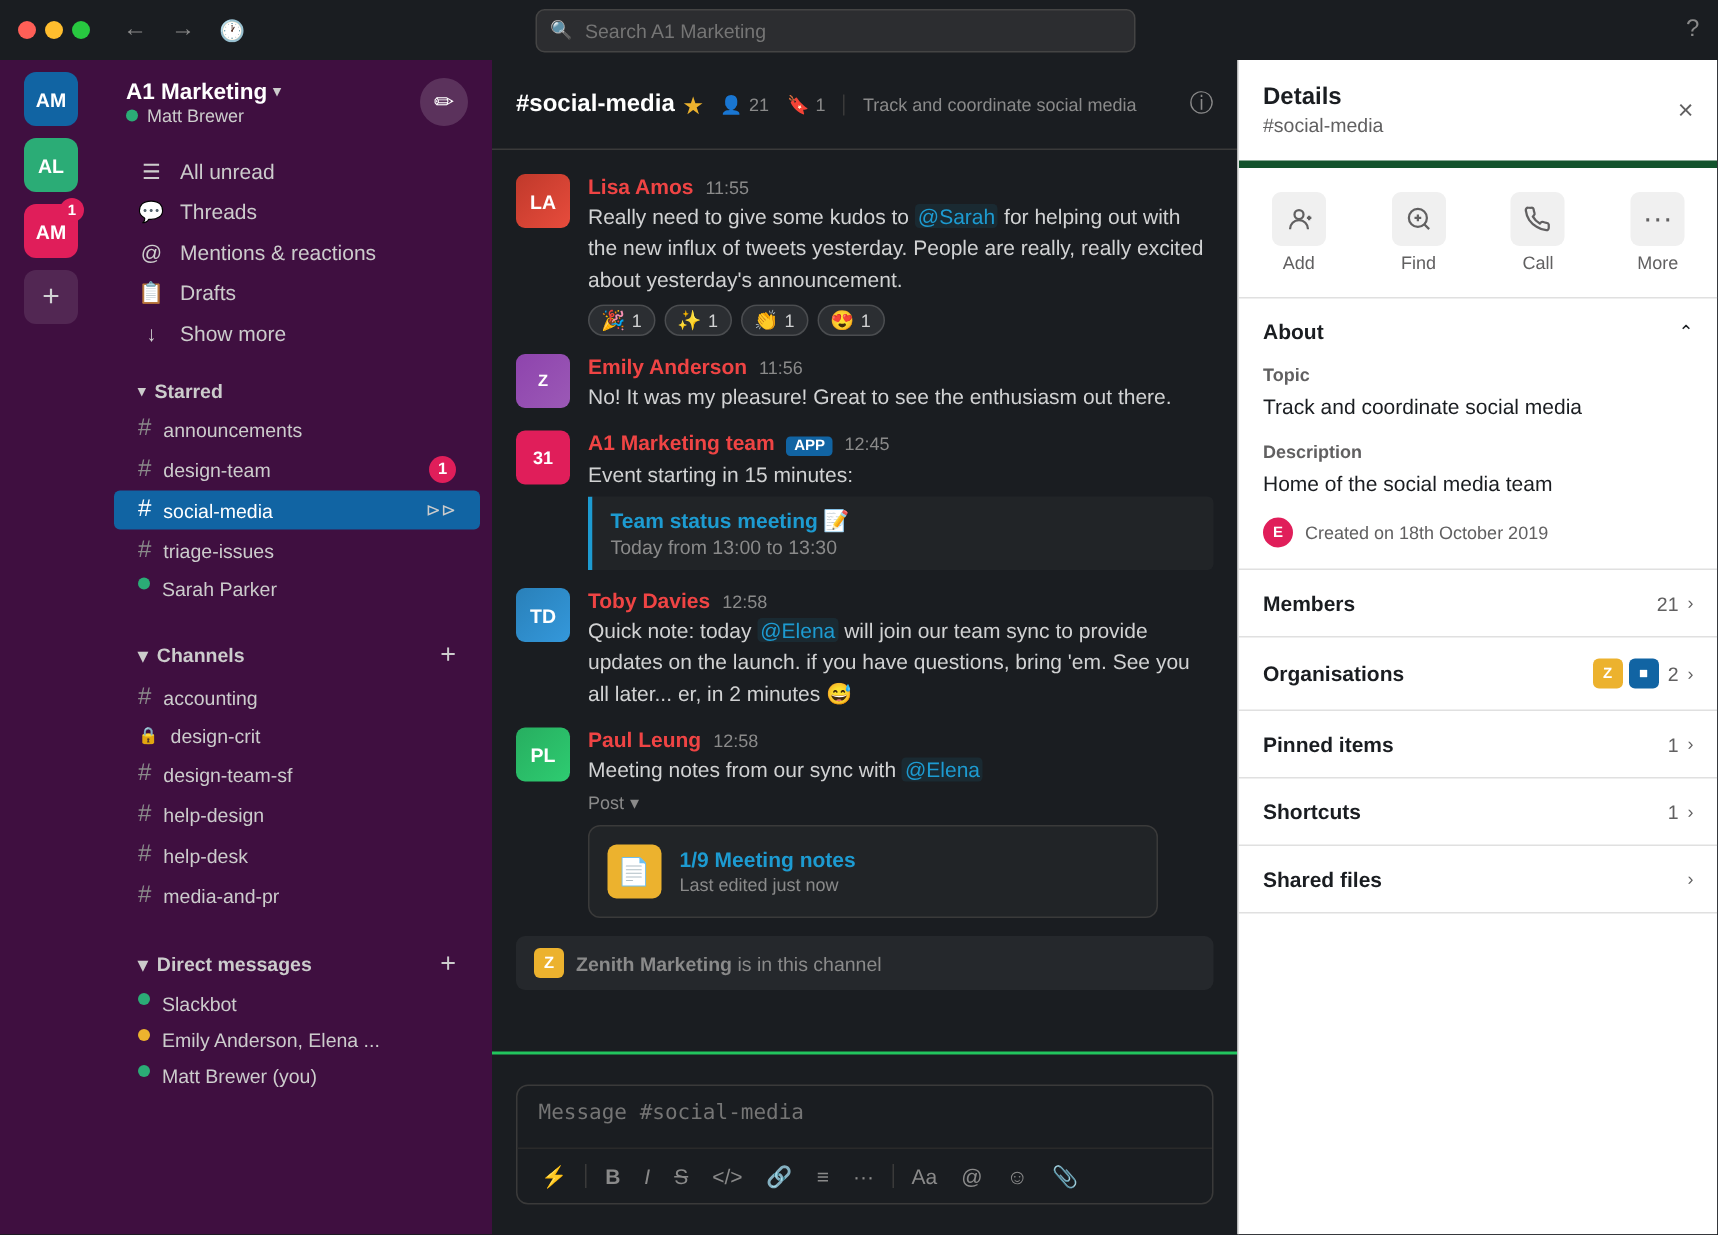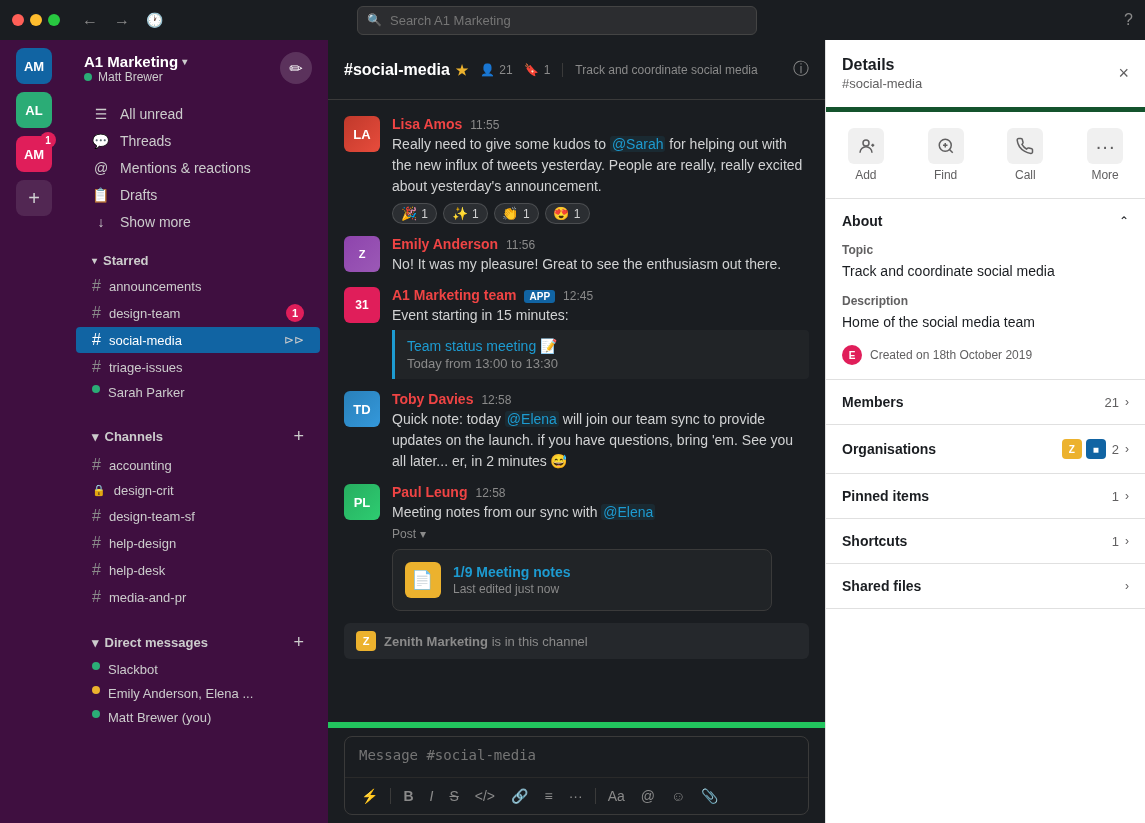--- a/index.html
+++ b/index.html
@@ -90,36 +90,36 @@
     .message-author { font-weight: 700; font-size: 14px; color: #ef4444; }
     .message-time { font-size: 12px; color: #8a8a8a; }
     .message-app-badge { background: #1164A3; color: white; font-size: 10px; padding: 1px 5px; border-radius: 3px; font-weight: 600; }
     .message-text { font-size: 14px; color: #d1d2d3; line-height: 1.5; }
     .mention { color: #1d9bd1; background: rgba(29,155,209,0.1); border-radius: 3px; padding: 0 2px; cursor: pointer; }
     .reactions { display: flex; gap: 6px; margin-top: 6px; flex-wrap: wrap; }
     .reaction { background: rgba(255,255,255,0.08); border: 1px solid rgba(255,255,255,0.15); border-radius: 16px; padding: 2px 8px; font-size: 13px; cursor: pointer; display: flex; align-items: center; gap: 4px; color: #d1d2d3; }
     .reaction-count { font-size: 12px; }
 
     .meeting-card { border-left: 3px solid #1d9bd1; padding: 8px 12px; margin-top: 4px; background: rgba(255,255,255,0.03); border-radius: 0 4px 4px 0; }
-    .meeting-link { color: #1d9bd1; font-weight: 400; font-size: 14px; cursor: pointer; display: flex; align-items: center; gap: 4px; }
+    .meeting-link { color: #1d9bd1; font-weight: 700; font-size: 14px; cursor: pointer; display: flex; align-items: center; gap: 4px; }
     .meeting-time { font-size: 13px; color: #8a8a8a; margin-top: 2px; }
 
     .file-card { border: 1px solid #3a3a3a; border-radius: 8px; padding: 12px; display: flex; align-items: center; gap: 12px; margin-top: 8px; background: rgba(255,255,255,0.03); max-width: 380px; }
     .file-icon { width: 36px; height: 36px; border-radius: 6px; background: #ECB22E; display: flex; align-items: center; justify-content: center; color: white; font-size: 18px; flex-shrink: 0; }
     .file-info { flex: 1; }
     .file-name { font-size: 14px; color: #1d9bd1; font-weight: 600; cursor: pointer; }
     .file-meta { font-size: 12px; color: #8a8a8a; margin-top: 2px; }
 
     .post-label { font-size: 12px; color: #8a8a8a; display: flex; align-items: center; gap: 4px; margin-top: 4px; cursor: pointer; }
 
     .notification-bar { background: rgba(255,255,255,0.05); border-radius: 6px; padding: 8px 12px; margin-bottom: 8px; font-size: 13px; color: #8a8a8a; display: flex; align-items: center; gap: 8px; }
     .notif-z { width: 20px; height: 20px; border-radius: 4px; background: #ECB22E; display: flex; align-items: center; justify-content: center; font-size: 11px; font-weight: 700; color: white; flex-shrink: 0; }
 
     
-    .message-input-area { padding: 8px 16px; border-top: 6px solid #22c55e; flex-shrink: 0; }
+    .message-input-area { padding: 20px 16px; border-top: 2px solid #22c55e; flex-shrink: 0; }
     .message-input-box { border: 1px solid #3a3a3a; border-radius: 8px; overflow: hidden; }
     .message-input { width: 100%; background: transparent; border: none; padding: 10px 14px; color: #d1d2d3; font-size: 14px; outline: none; resize: none; min-height: 36px; }
     .message-toolbar { display: flex; align-items: center; padding: 6px 10px; gap: 4px; border-top: 1px solid #2a2a2a; }
     .toolbar-btn { background: none; border: none; color: #8a8a8a; cursor: pointer; padding: 4px 6px; border-radius: 4px; font-size: 14px; }
     .toolbar-separator { width: 1px; height: 16px; background: #3a3a3a; margin: 0 2px; }
 
     
     .details-panel { width: 320px; background: white; color: #1a1d21; border-left: 1px solid #e0e0e0; display: flex; flex-direction: column; overflow: hidden; flex-shrink: 0; }
     .details-header { padding: 16px; border-bottom: 5px solid #14532d; display: flex; align-items: center; justify-content: space-between; flex-shrink: 0; }
     .details-title { font-size: 16px; font-weight: 700; color: #1a1d21; }

